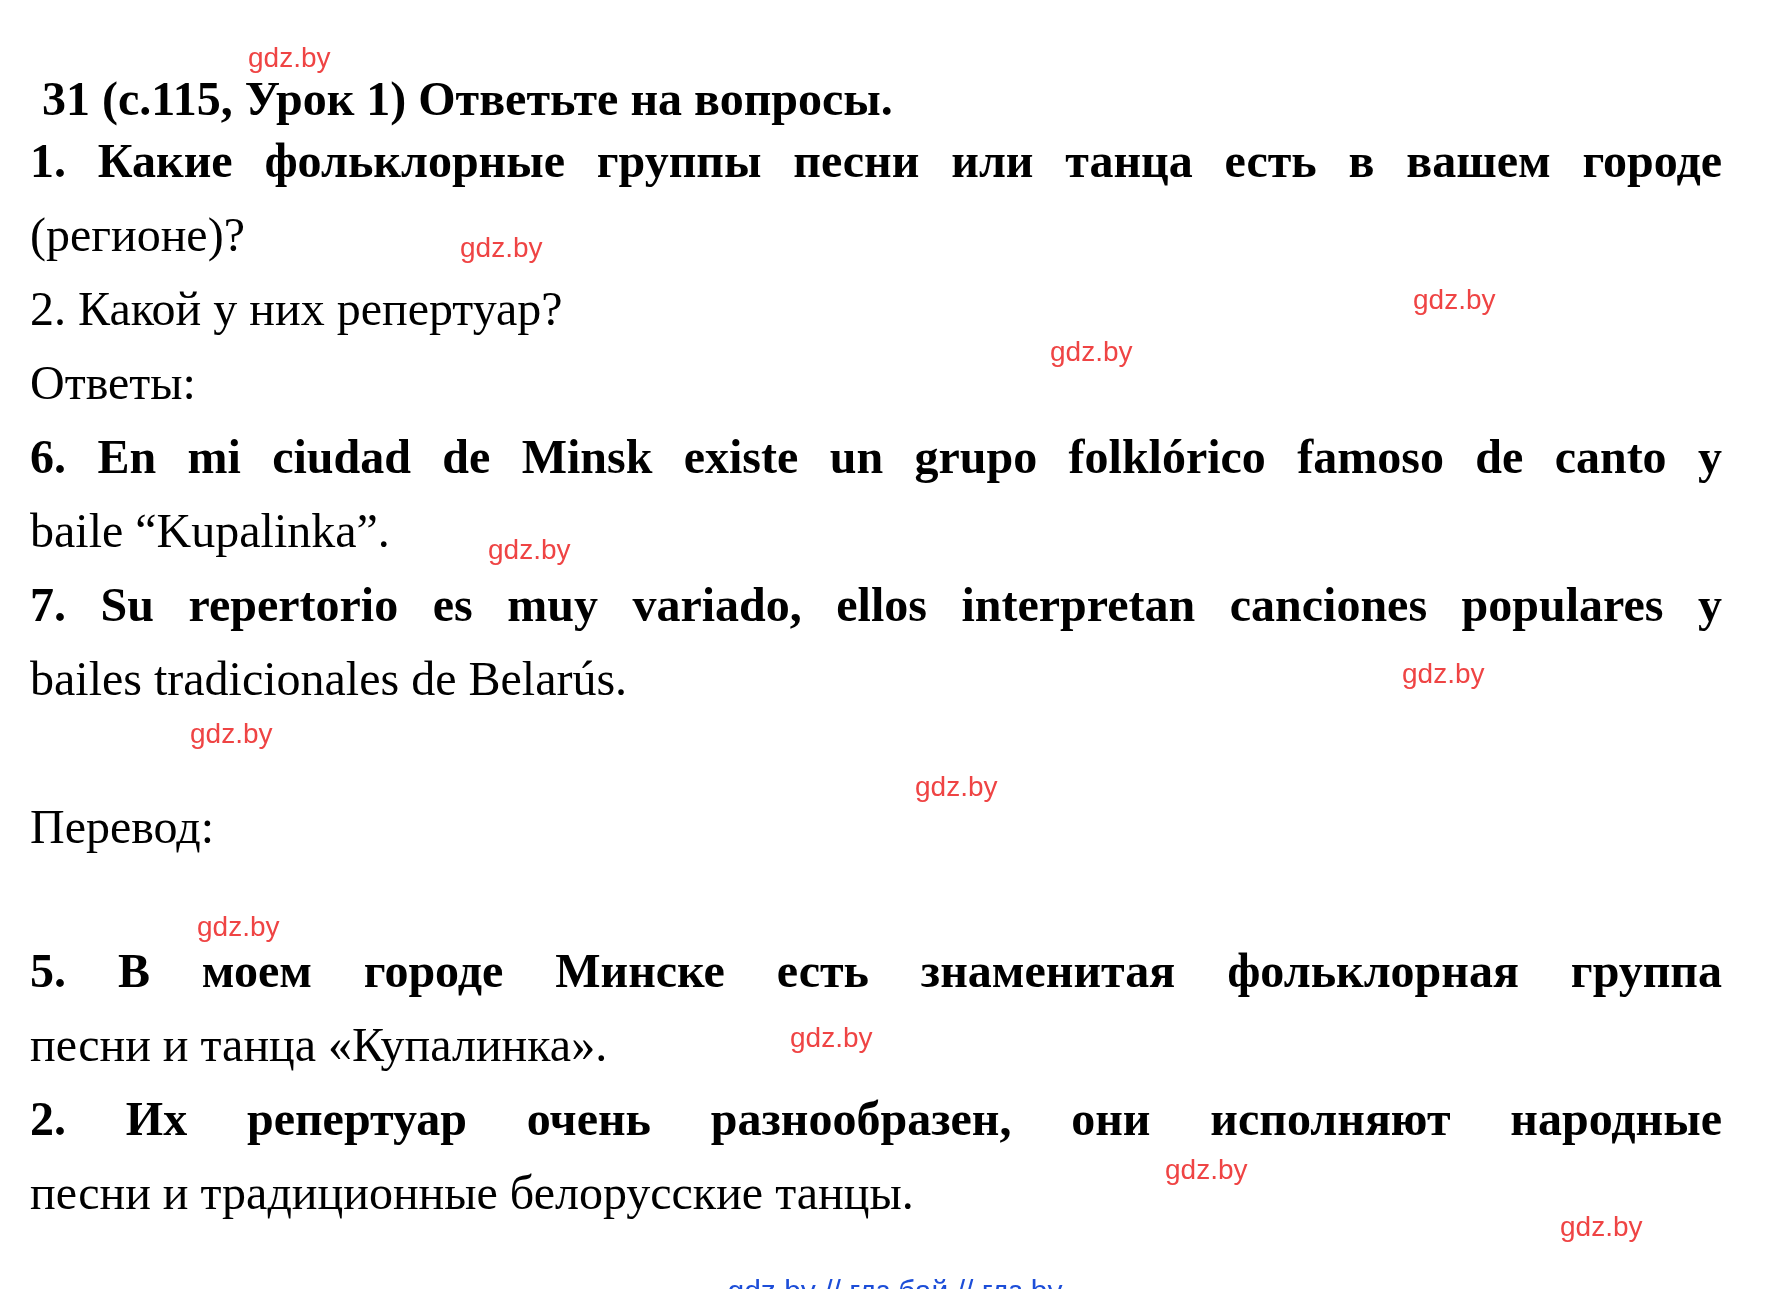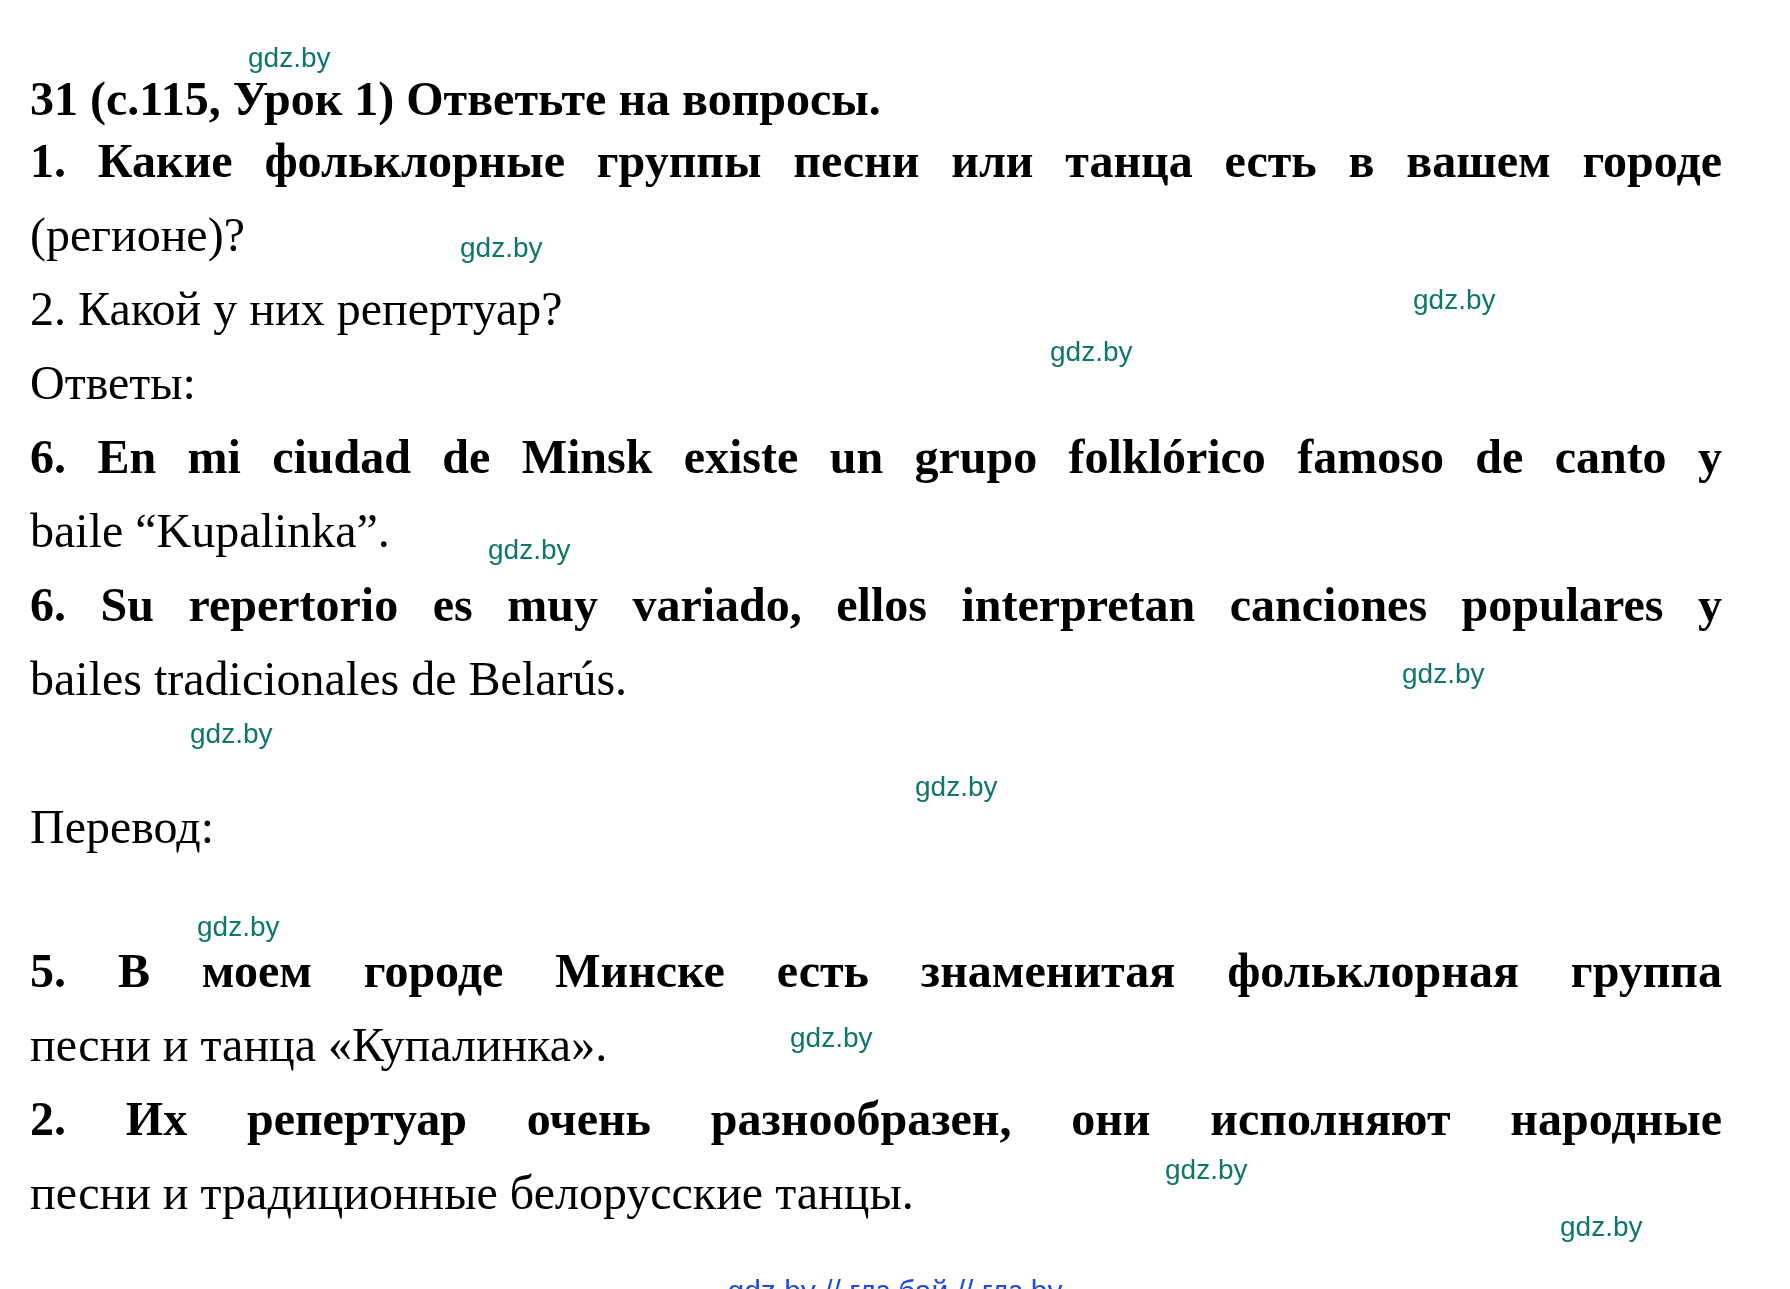--- a/index.html
+++ b/index.html
@@ -14,41 +14,41 @@
   }
   .promo {
     position: absolute;
     top: 4px; left: 0; width: 100%;
     text-align: center;
     font: 32px "Liberation Sans", sans-serif;
     color: #21c521;
   }
   .doc-title {
     position: absolute;
-    left: 30px; top: 70px;
+    left: 42px; top: 70px;
     font: bold 48px/58px "Liberation Serif", serif;
     white-space: nowrap;
   }
   .line {
     position: absolute;
     left: 30px;
     font: 48px/58px "Liberation Serif", serif;
     white-space: nowrap;
   }
   .just {
     width: 1692px;
     white-space: normal;
     text-align: justify;
     text-align-last: justify;
     font-weight: bold;
   }
   .wm {
     position: absolute;
     font: 28px "Liberation Sans", sans-serif;
-    color: #0f766e;
+    color: #ef4444;
     white-space: nowrap;
   }
   .footer {
     position: absolute;
     top: 1274px; left: 0; width: 100%;
     text-align: center;
     font: 30px "Liberation Sans", sans-serif;
     color: #1d4ed8;
   }
 </style>
@@ -73,21 +73,21 @@
 
   <div class="doc-title">31 (с.115, Урок 1) Ответьте на вопросы.</div>
 
   <div class="line just" style="top:132px;">1. Какие фольклорные группы песни или танца есть в вашем городе</div>
   <div class="line" style="top:206px;">(регионе)?</div>
   <div class="line" style="top:280px;">2. Какой у них репертуар?</div>
 
   <div class="line" style="top:354px;text-align:right;">Ответы:</div>
   <div class="line just" style="top:428px;">6. En mi ciudad de Minsk existe un grupo folklórico famoso de canto y</div>
   <div class="line" style="top:502px;">baile “Kupalinka”.</div>
-  <div class="line just" style="top:576px;">6. Su repertorio es muy variado, ellos interpretan canciones populares y</div>
+  <div class="line just" style="top:576px;">7. Su repertorio es muy variado, ellos interpretan canciones populares y</div>
   <div class="line" style="top:650px;">bailes tradicionales de Belarús.</div>
 
   <div class="line" style="top:798px;">Перевод:</div>
   <div class="line just" style="top:942px;">5. В моем городе Минске есть знаменитая фольклорная группа</div>
   <div class="line" style="top:1016px;">песни и танца «Купалинка».</div>
   <div class="line just" style="top:1090px;">2. Их репертуар очень разнообразен, они исполняют народные</div>
   <div class="line" style="top:1164px;">песни и традиционные белорусские танцы.</div>
 
   <div class="footer">gdz by  //  гдз бай  //  гдз by</div>
 

